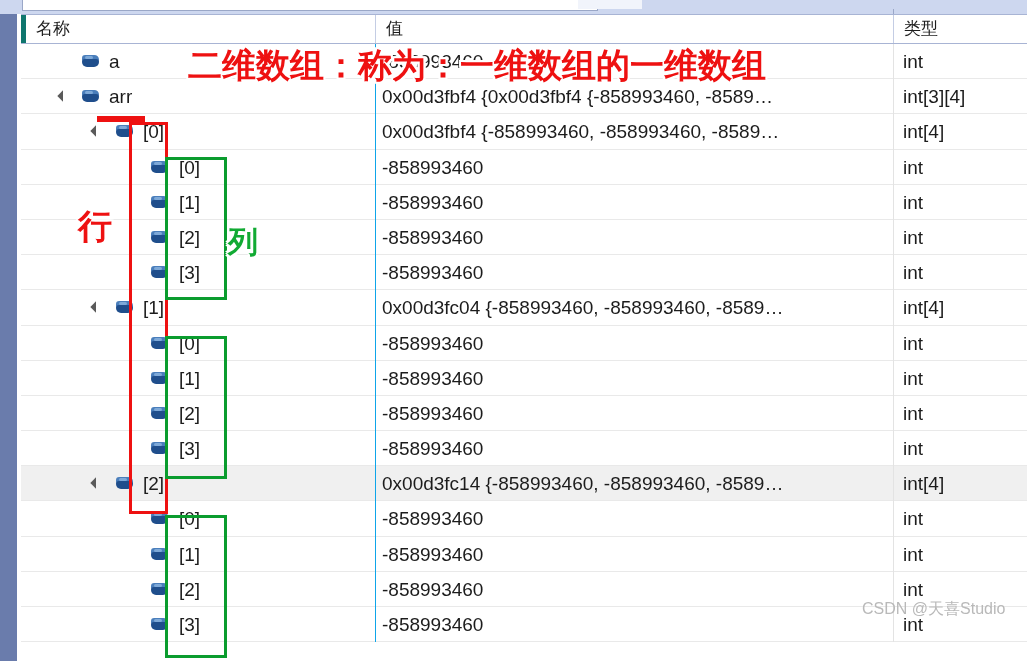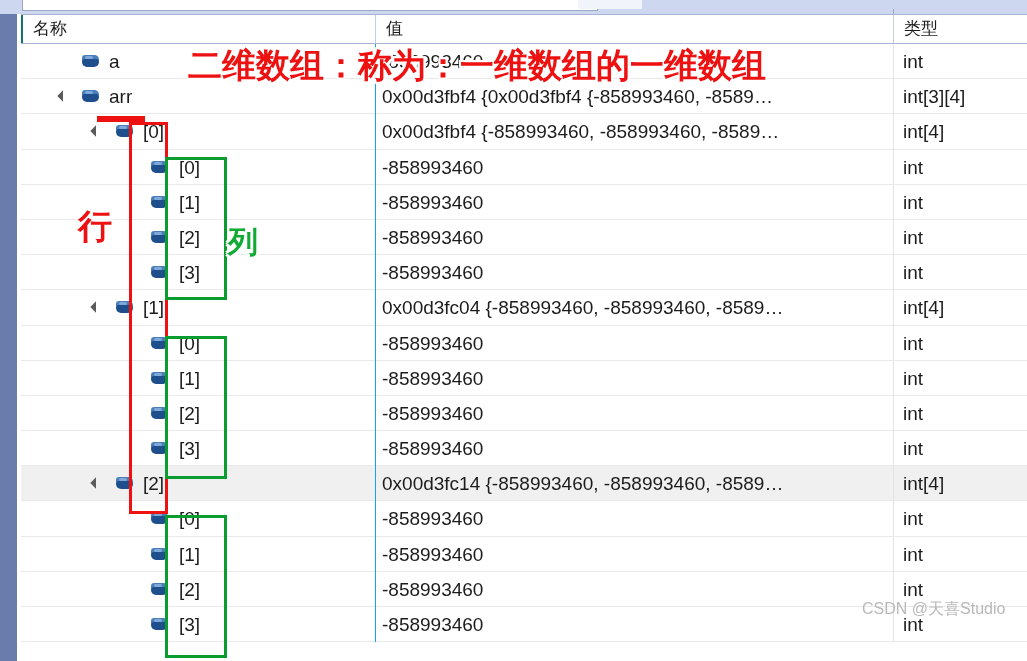--- a/index.html
+++ b/index.html
@@ -68,21 +68,21 @@
   }
   .header-cell {
     position: absolute; top: 0;
     height: 28px;
     line-height: 28px;
     font-size: 17px;
     color: #1d1d1d;
     padding-left: 10px;
     border-left: 1px solid #c4cde4;
   }
-  .header-cell.c-name  { left: 0px;   width: 354px; border-left: 2px solid #0f766e; }
+  .header-cell.c-name  { left: 0px;   width: 354px; border-left: 5px solid #0f766e; }
   .header-cell.c-value { left: 354px; width: 518px; }
   .header-cell.c-type  { left: 872px; width: 138px; }
 
   .rows { position: relative; }
 
   .row {
     position: relative;
     height: 35.2px;
     border-bottom: 1px solid #e9e9e9;
     background: #ffffff;

